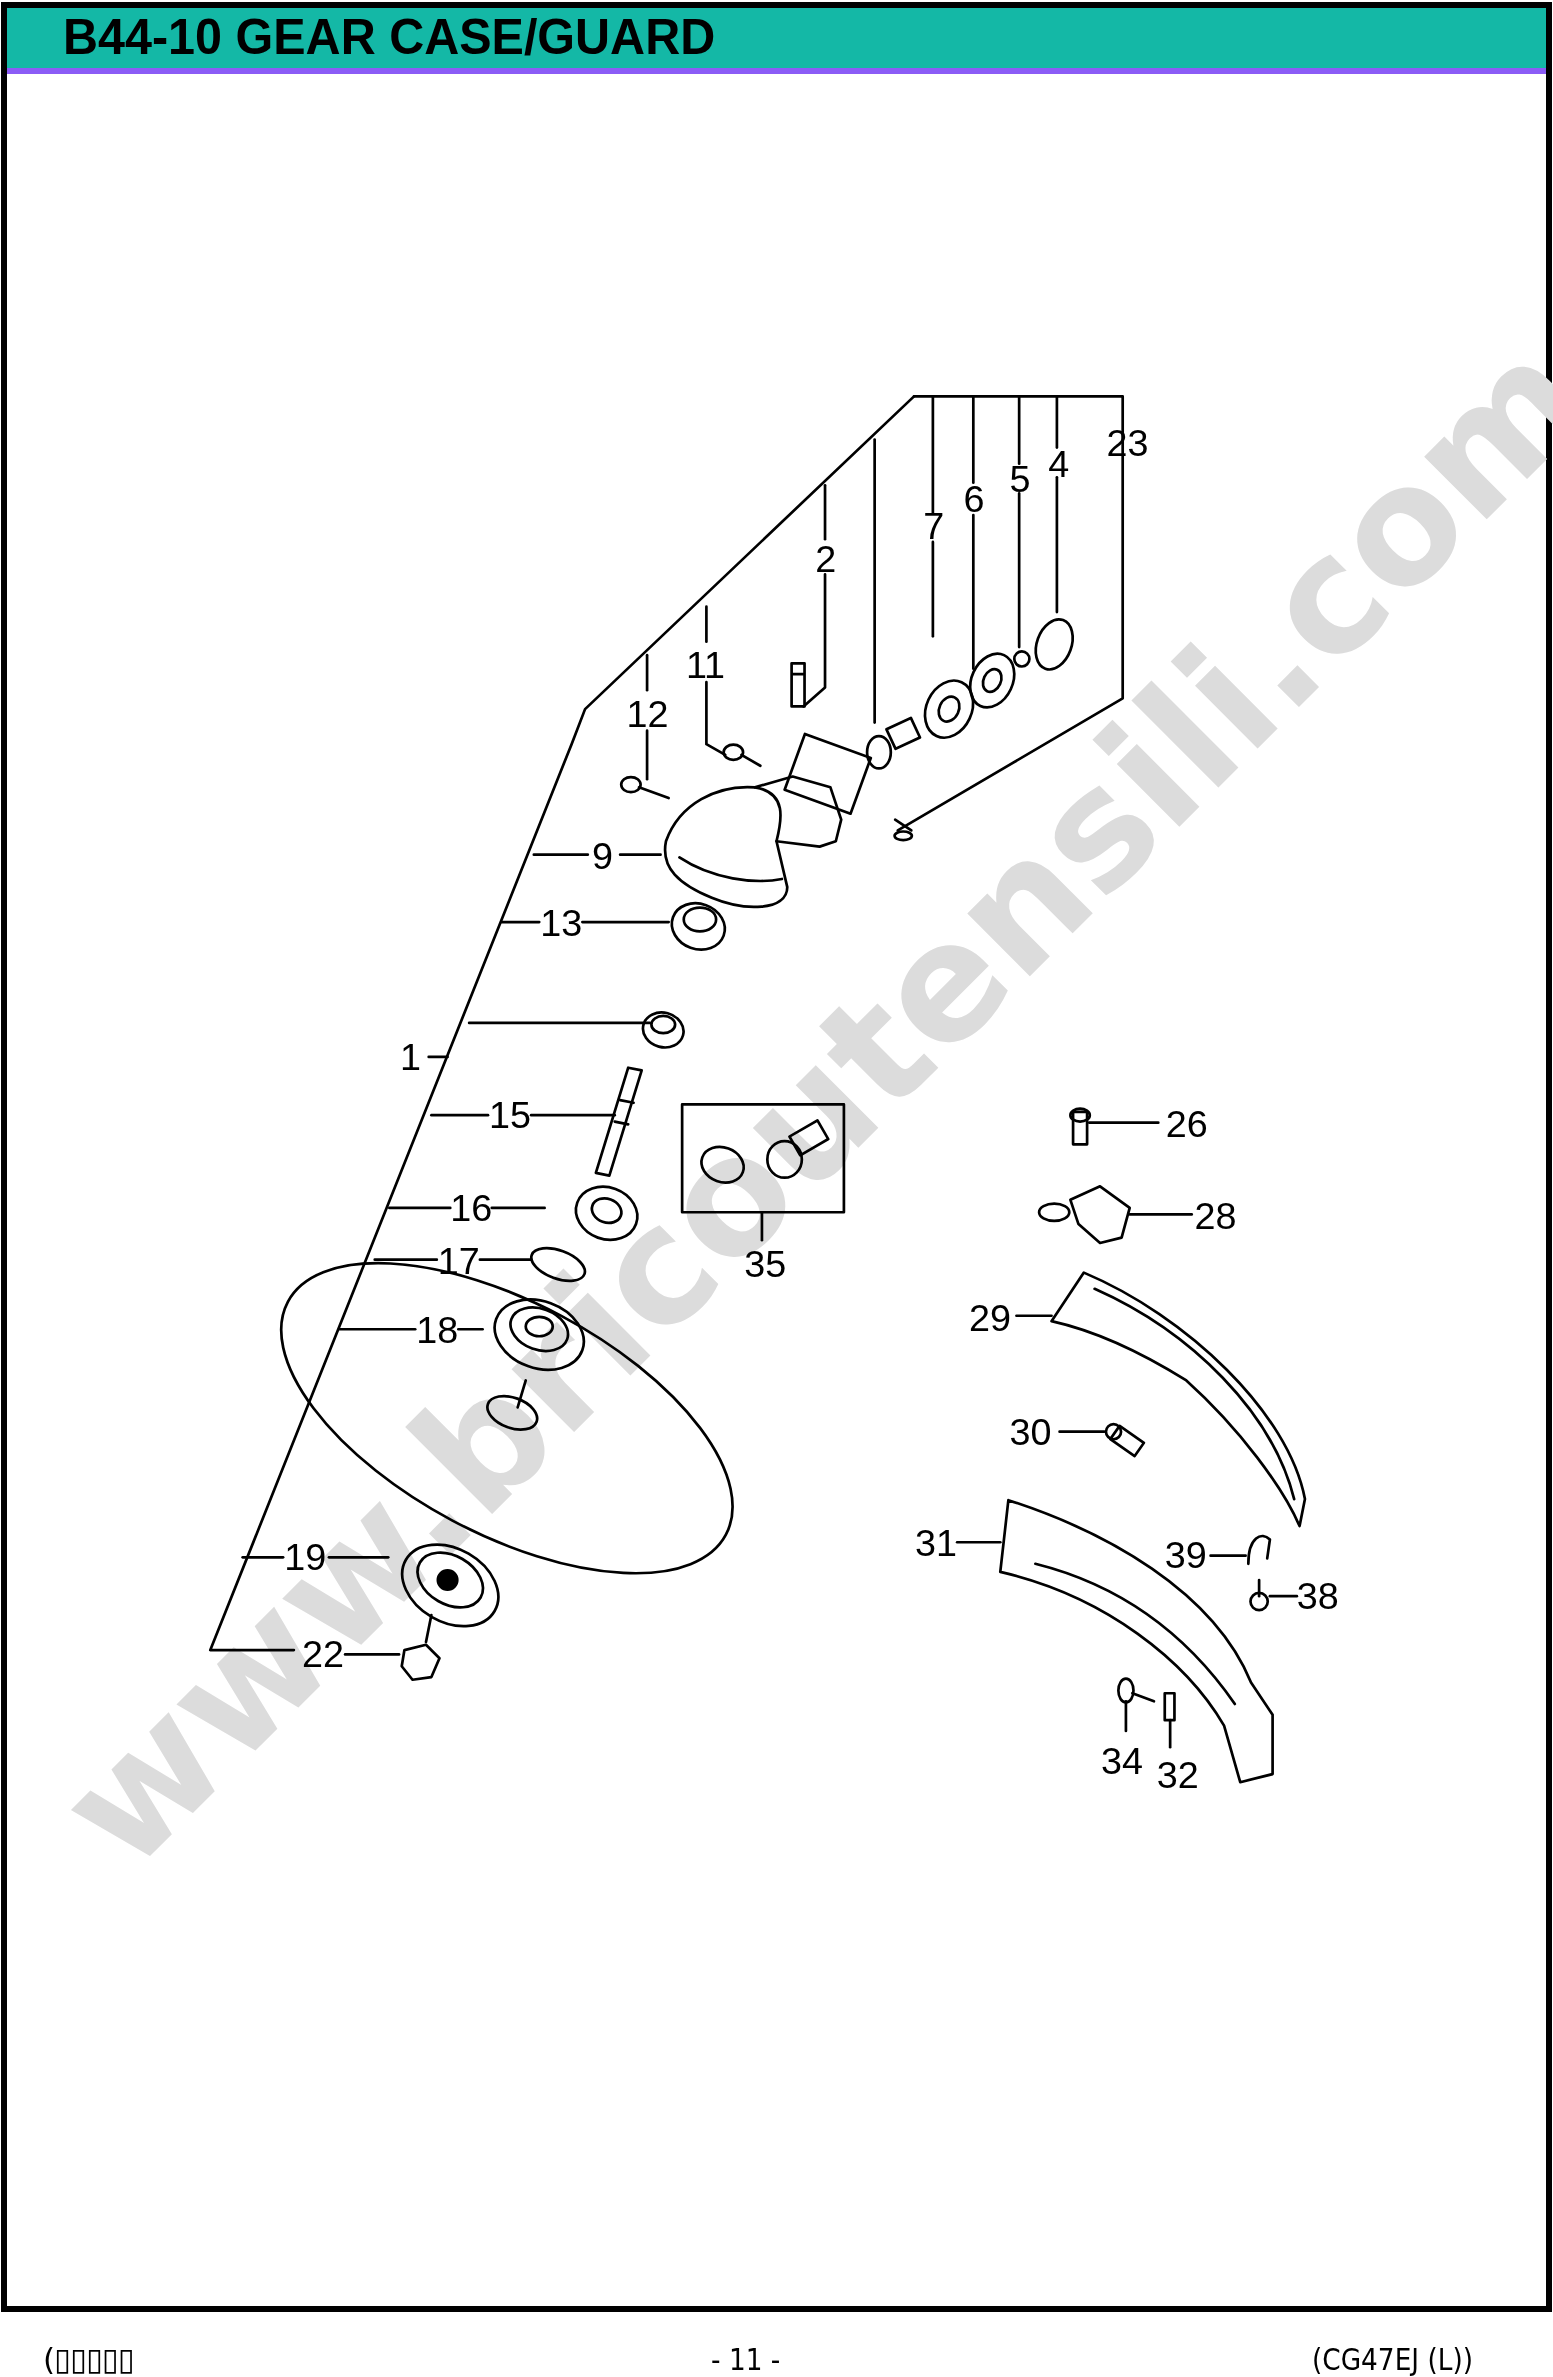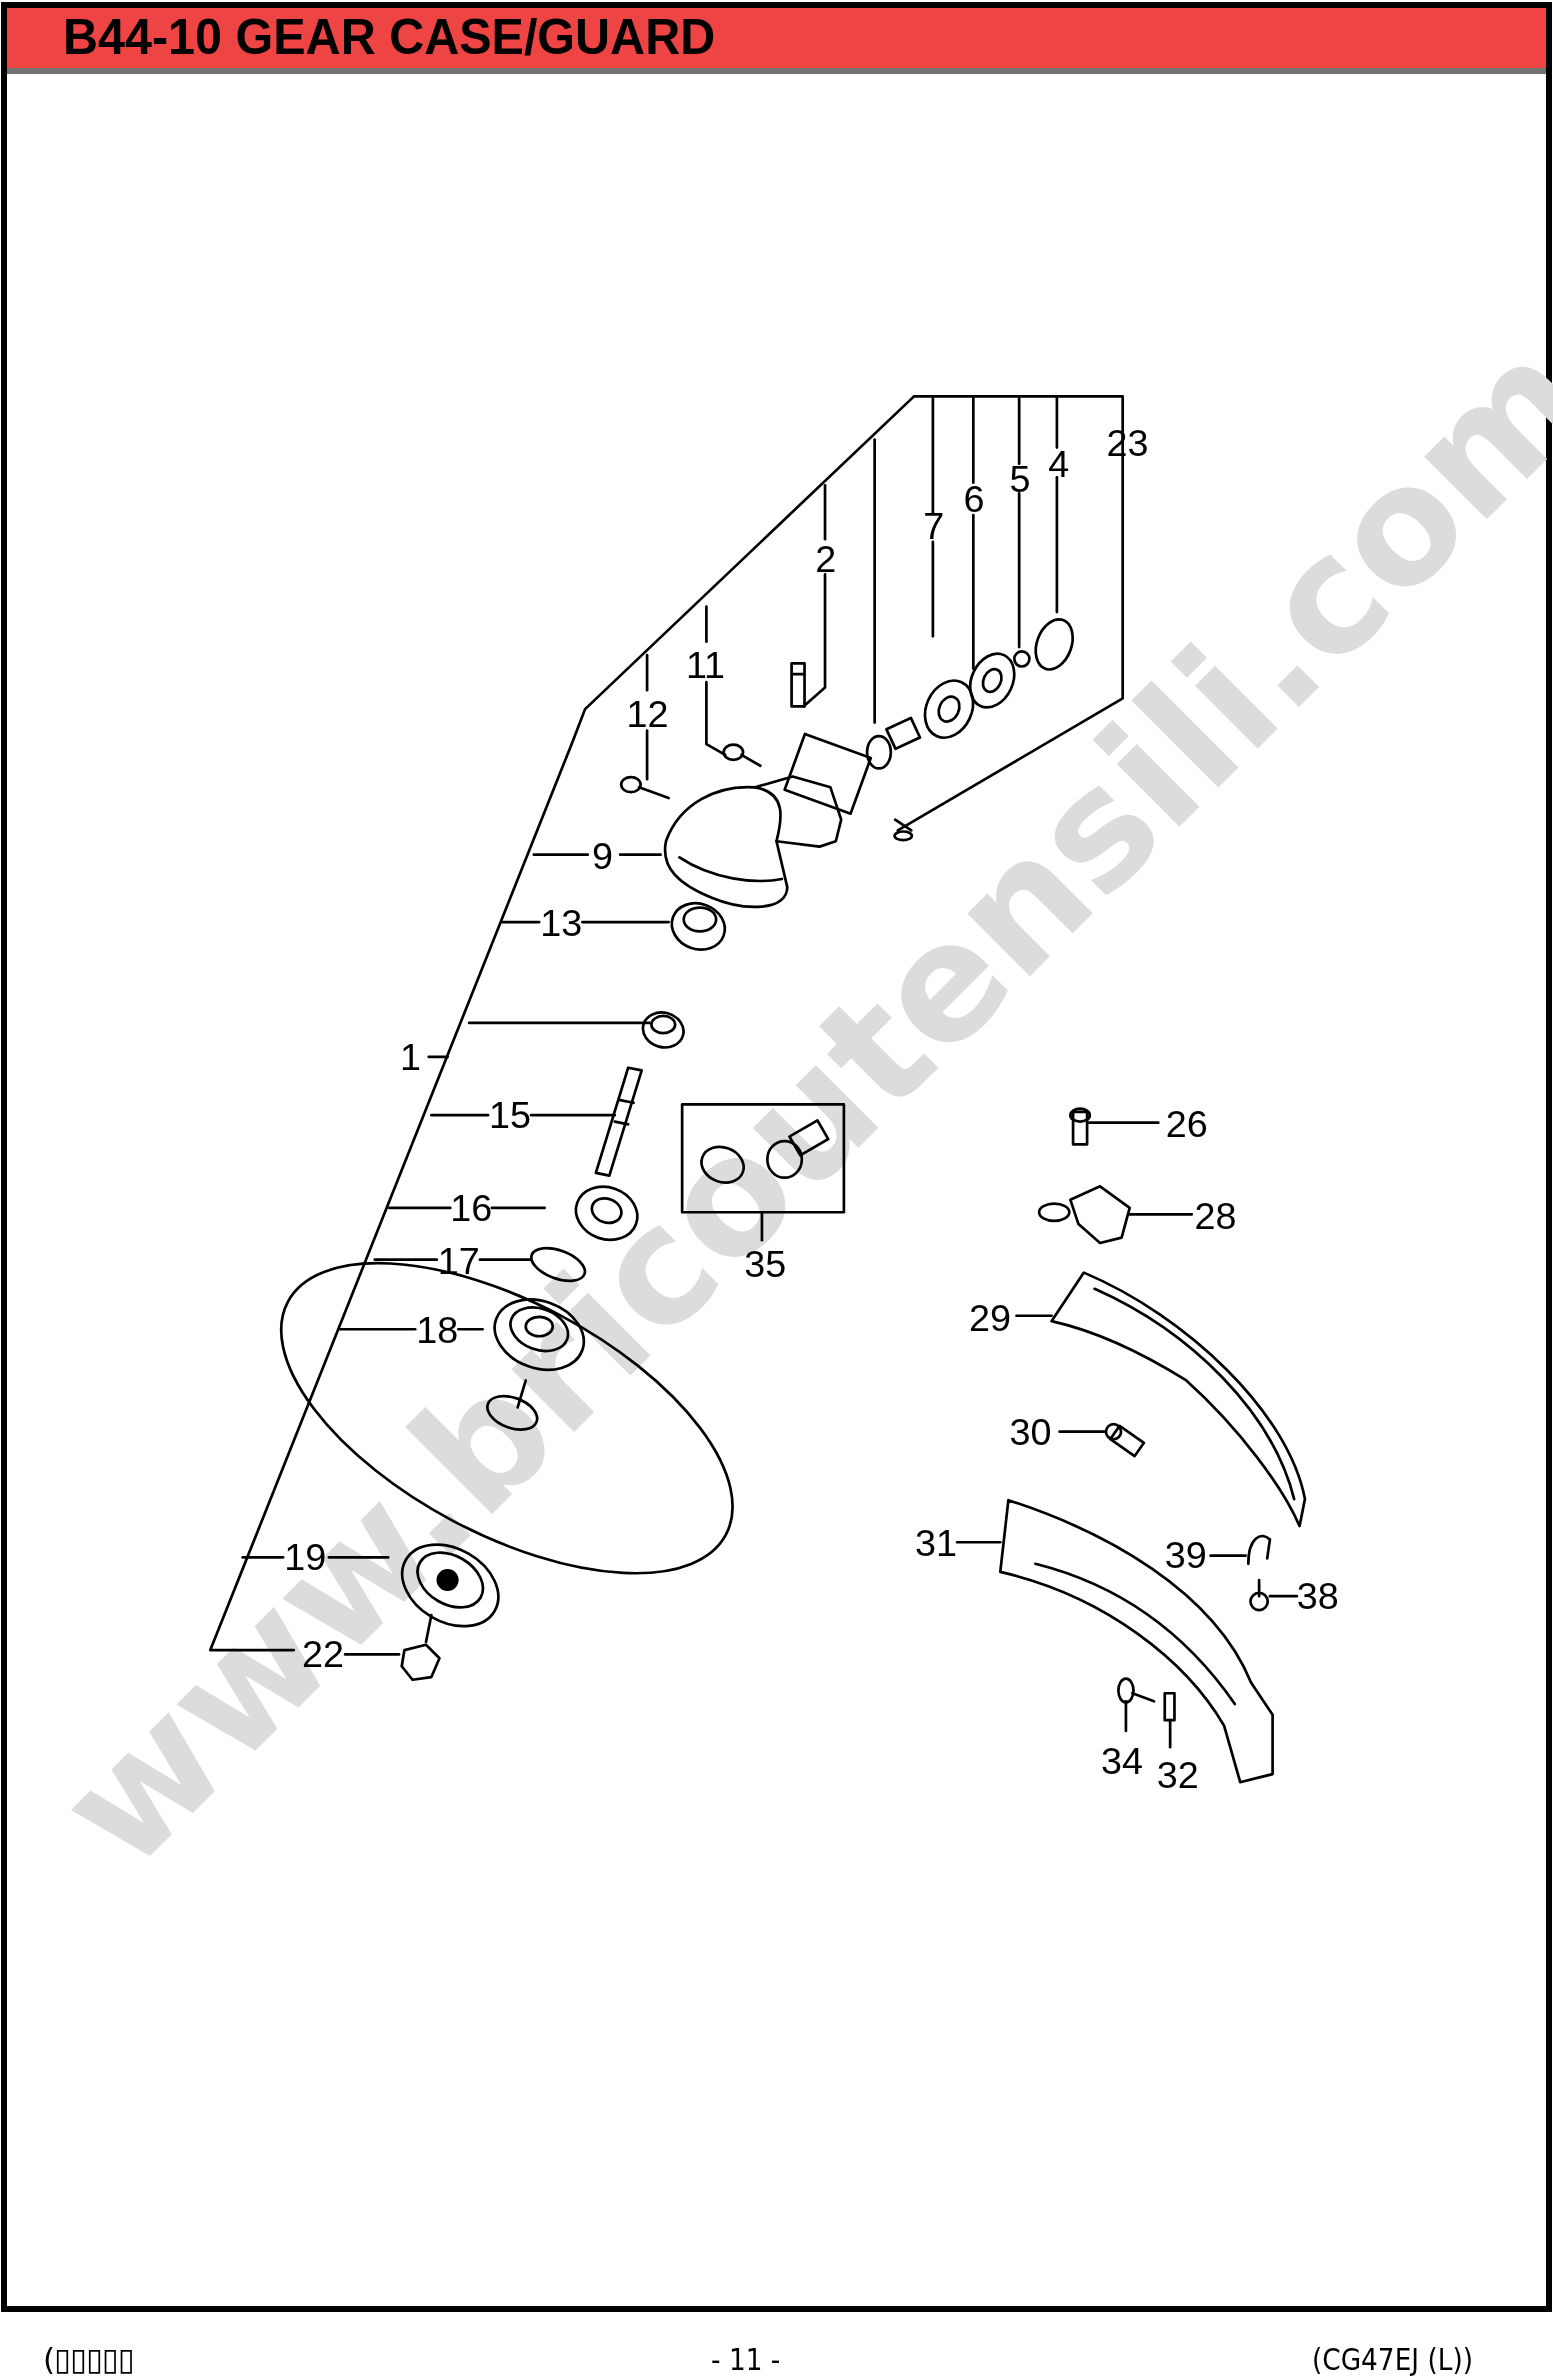--- a/index.html
+++ b/index.html
@@ -1,21 +1,21 @@
 <!DOCTYPE html>
 <html style="font-size:8.6px"><head>
 <meta charset="utf-8">
 <style>
   html, body { margin: 0; padding: 0; background: #ffffff; }
   body { width: 1553px; height: 2377px; position: relative; overflow: hidden;
          font-family: "Liberation Sans", sans-serif; }
   .frame { position: absolute; left: 0.5px; top: 1.6px; width: 1551px; height: 2310px;
            box-sizing: border-box; border: 6px solid #000; }
   .header { position: absolute; left: 0; top: 0; right: 0; height: 60px;
-            background: #ef4444; border-bottom: 6px solid #737373; box-sizing: content-box; }
+            background: #14b8a6; border-bottom: 6px solid #8b5cf6; box-sizing: content-box; }
   .title { position: absolute; left: 56px; top: 2.2px; font-size: 50px; font-weight: bold;
            line-height: 54px; color: #000; letter-spacing: 0; transform: scaleX(0.97); transform-origin: left center;
            font-family: "Liberation Sans", sans-serif; }
   .diagram { position: absolute; left: 0; top: 0; width: 1553px; height: 2377px; pointer-events: none; }
   .diagram .part { pointer-events: auto; }
   .callout { font-family: "Liberation Sans", sans-serif; font-size: 70px; fill: #000; }
   .footer { position: absolute; top: 2338px; height: 43px; font-size: 31px; color: #000;
             font-family: "DejaVu Sans", sans-serif; line-height: 43px; }
   .footer-left { left: 43px; letter-spacing: -1.1px; }
   .footer-center { left: 711px; transform: scaleX(0.85); transform-origin: left center; }

